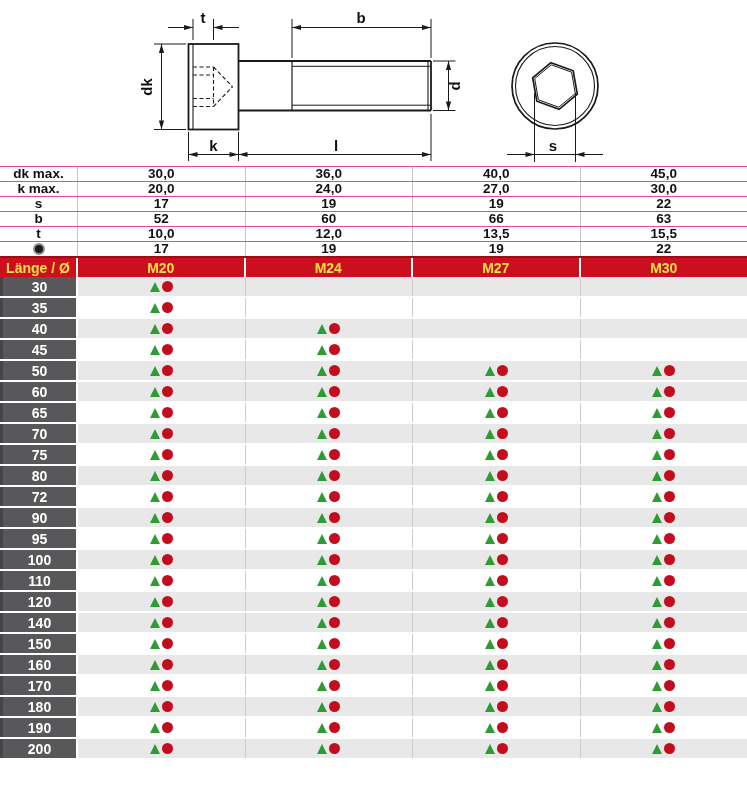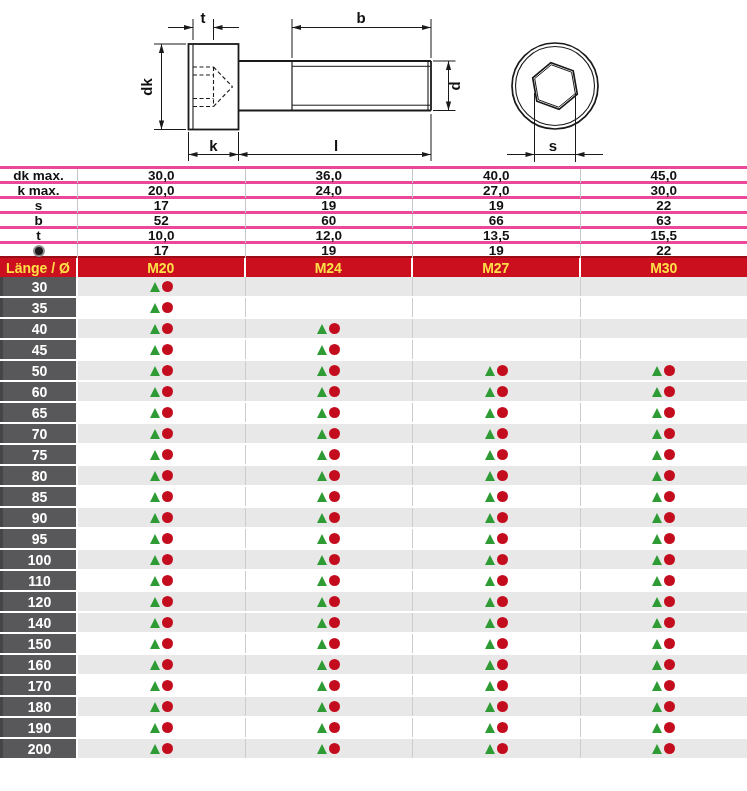--- a/index.html
+++ b/index.html
@@ -10,21 +10,21 @@
   .page { position:relative; width:747px; height:791px; background:#fff; }
 
   
   .drawing { display:block; }
   .drawing text { font-family:"Liberation Sans", sans-serif; font-weight:bold; font-size:15px; fill:#111; }
 
   
   .grid5 { display:grid; grid-template-columns:78px 167.5px 167.5px 167.5px 1fr; }
 
   
-  .spec-row { height:15px; box-sizing:border-box; border-top:3px solid #ec4899; }
+  .spec-row { height:15px; box-sizing:border-box; border-top:1px solid #ec4899; }
   .spec-label, .spec-cell {
     display:flex; align-items:center; justify-content:center;
     font-size:13.5px; font-weight:bold; color:#111; line-height:1;
     border-right:1px solid #c6c6c6; box-sizing:border-box;
   }
   .spec-row > :last-child { border-right:none; }
   .spec-dot {
     width:8px; height:8px; border-radius:50%;
     background:#1c1c1c; border:2px solid #8f8f8f;
   }
@@ -429,21 +429,21 @@
           </div>
         </div>
         <div class="len-cell">
           <div class="pair">
             <div class="tri"></div>
             <div class="dot"></div>
           </div>
         </div>
       </div>
       <div class="grid5 len-row even">
-        <div class="len-label">85</div>
+        <div class="len-label">72</div>
         <div class="len-cell">
           <div class="pair">
             <div class="tri"></div>
             <div class="dot"></div>
           </div>
         </div>
         <div class="len-cell">
           <div class="pair">
             <div class="tri"></div>
             <div class="dot"></div>

